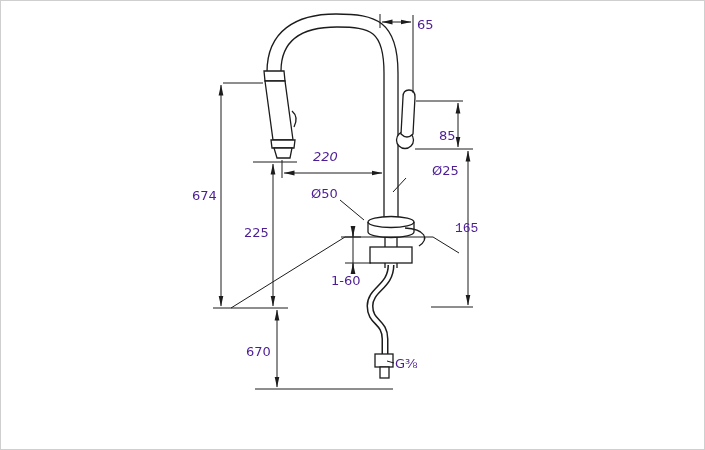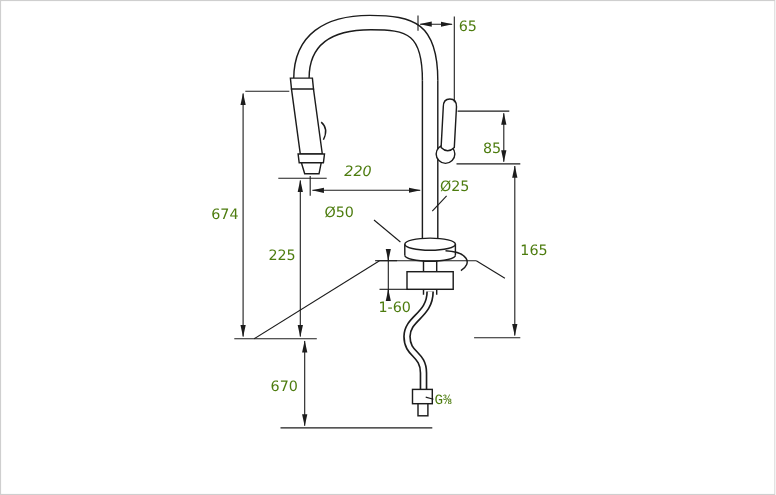--- a/index.html
+++ b/index.html
@@ -21,21 +21,21 @@
     position: absolute;
     left: 0;
     top: 0;
     width: 705px;
     height: 450px;
   }
   .dim-label {
     position: absolute;
     font-size: 13px;
     line-height: 15px;
-    color: #4d7c0f;
+    color: #4c1d95;
     white-space: nowrap;
     user-select: none;
   }
 </style>
 </head>
 <body>
 
 <div class="canvas">
 
   <svg viewBox="0 0 705 450" aria-hidden="true">
@@ -120,21 +120,21 @@
       <line x1="339" y1="199" x2="363" y2="219"></line>
       <line x1="405" y1="177" x2="392" y2="191"></line>
       <line x1="393" y1="362" x2="386" y2="360"></line>
     </g>
   </svg>
 
   <span class="dim-label" style="left:416px; top:16px;">65</span>
   <span class="dim-label" style="left:438px; top:127px;">85</span>
   <span class="dim-label" style="left:191px; top:187px;">674</span>
   <span class="dim-label" style="left:312px; top:148px;font-style:italic;">220</span>
-  <span class="dim-label" style="left:399px; top:162px;">Ø25</span>
-  <span class="dim-label" style="left:294px; top:185px;text-align:right;">Ø50</span>
+  <span class="dim-label" style="left:399px; top:162px;padding-left:32px;">Ø25</span>
+  <span class="dim-label" style="left:310px; top:185px;text-align:right;">Ø50</span>
   <span class="dim-label" style="left:243px; top:224px;">225</span>
-  <span class="dim-label" style="left:472px; top:220px;">165</span>
-  <span class="dim-label" style="left:343px; top:272px;">1-60</span>
+  <span class="dim-label" style="left:454px; top:220px;font-family:Liberation Mono, monospace;">165</span>
+  <span class="dim-label" style="left:330px; top:272px;">1-60</span>
   <span class="dim-label" style="left:245px; top:343px;">670</span>
-  <span class="dim-label" style="left:394px; top:355px;font-family:Liberation Mono, monospace;">G⅜</span>
+  <span class="dim-label" style="left:394px; top:355px;">G⅜</span>
 
 </div>
 
 </body></html>

